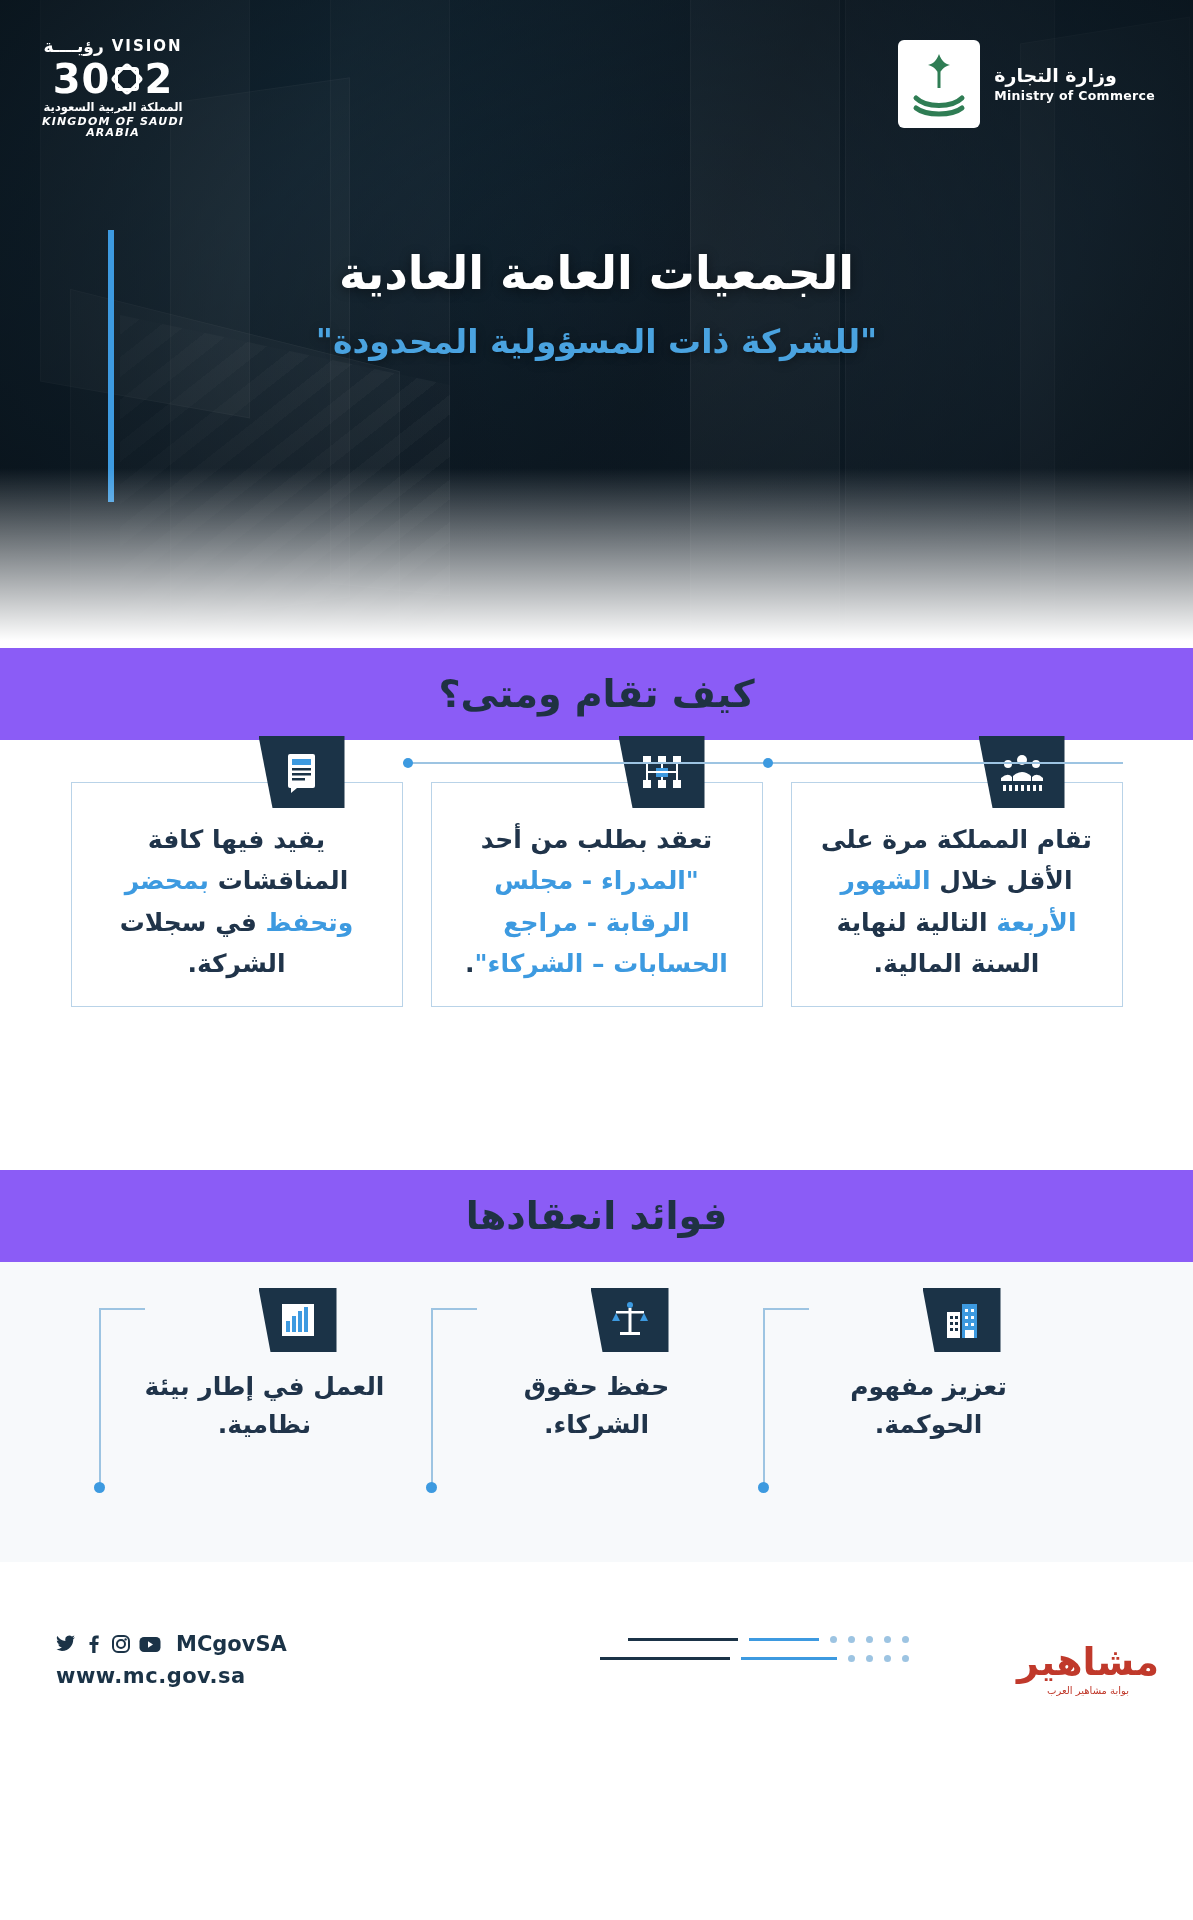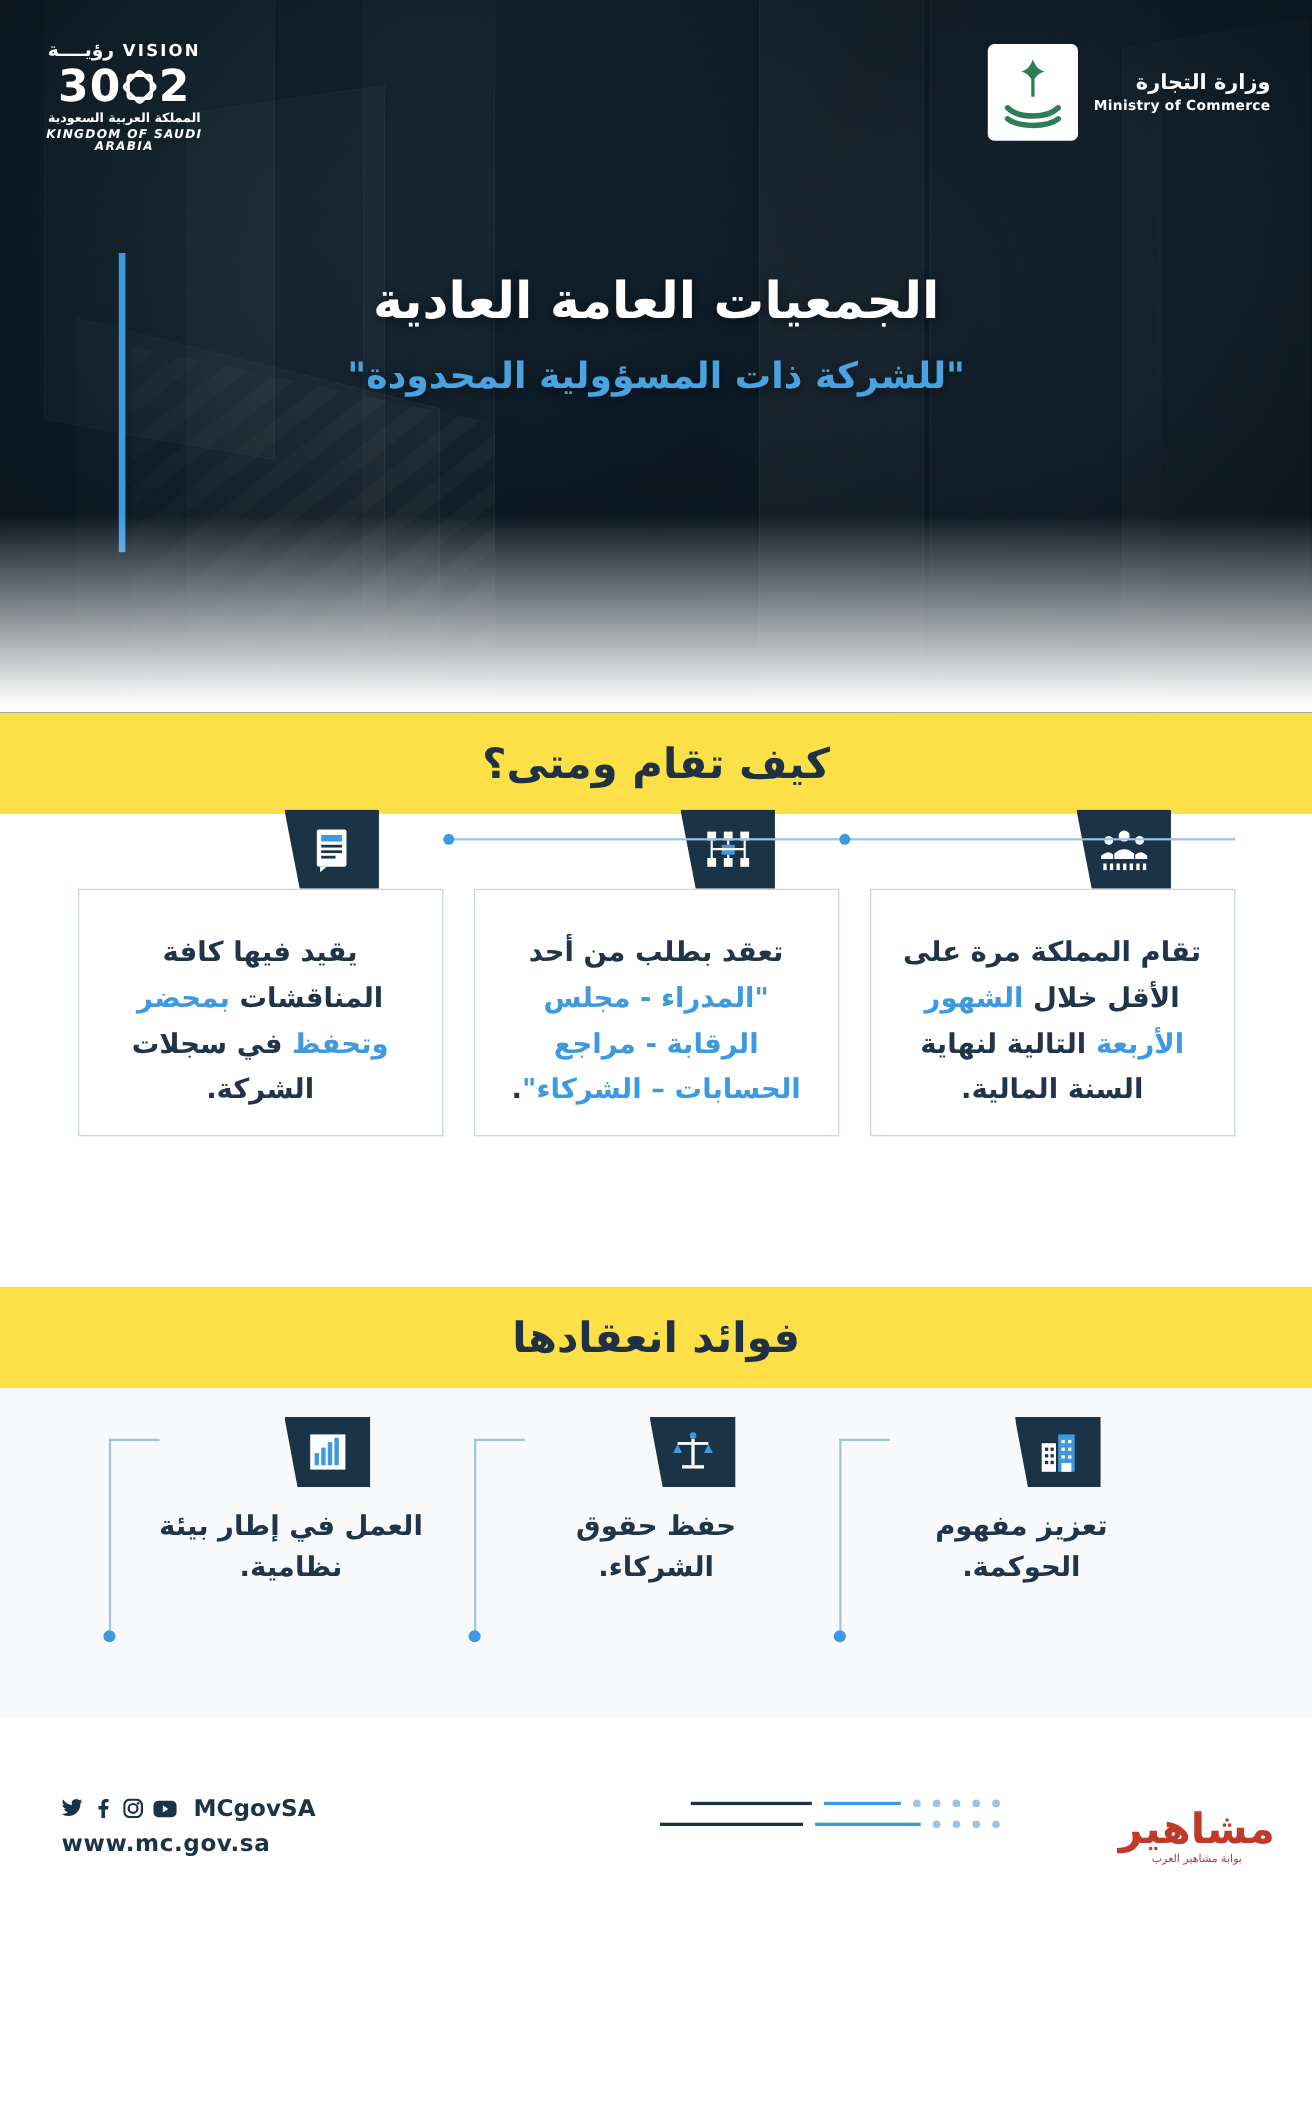--- a/index.html
+++ b/index.html
@@ -78,21 +78,21 @@
   }
   .vision-mark::before { transform: rotate(45deg); }
   .vision-sub { margin-top: 3px; font-size: 11.5px; font-weight: 600; }
   .vision-sub2 { margin-top: 2px; font-size: 11px; letter-spacing: 1.2px; font-weight: 600; font-style: italic; }
 
   .moc {
     position: absolute; right: 38px; top: 40px;
     display: flex; align-items: center; gap: 14px;
   }
   .moc-text { color: #fff; text-align: left; line-height: 1.25; }
-  .moc-ar { font-size: 19px; font-weight: 700; letter-spacing: 1px; text-align: right; }
+  .moc-ar { font-size: 19px; font-weight: 700; letter-spacing: 1px; }
   .moc-en { font-size: 12.5px; font-weight: 600; letter-spacing: .3px; }
   .moc-emblem {
     width: 82px; height: 88px; border-radius: 6px;
     background: #ffffff; position: relative;
     display: flex; align-items: center; justify-content: center;
   }
 
   .hero-title-wrap {
     position: absolute; left: 0; right: 0; top: 246px; text-align: center; padding: 0 80px;
   }
@@ -104,21 +104,21 @@
     margin-top: 22px; color: #4aa3e0; font-size: 33px; font-weight: 700;
     text-shadow: 0 2px 10px rgba(0,0,0,.4);
   }
   .hero-accent {
     position: absolute; left: 108px; top: 230px; width: 6px; height: 272px;
     background: #3d9ae0;
   }
 
   
   .band {
-    width: 1193px; height: 92px; background: #fde047;
+    width: 1193px; height: 92px; background: #8b5cf6;
     display: flex; align-items: center; justify-content: center;
   }
   .band-title { font-size: 38px; font-weight: 700; color: #1f3243; }
 
   
   .how-section { position: relative; width: 1193px; height: 430px; background: #ffffff; }
   .cards {
     position: absolute; top: 42px; left: 0; right: 0;
     display: flex; justify-content: center; gap: 28px; direction: rtl;
   }
@@ -126,21 +126,20 @@
   .card-tab {
     position: absolute; top: -46px; left: 50%; transform: translateX(-50%);
     width: 86px; height: 72px; background: #1b3347;
     clip-path: polygon(0 0, 100% 0, 100% 100%, 14px 100%);
     display: flex; align-items: center; justify-content: center;
   }
   .card-col:nth-child(1) .card-tab { left: auto; right: 58px; transform: none; }
   .card-col:nth-child(2) .card-tab { left: auto; right: 58px; transform: none; }
   .card-col:nth-child(3) .card-tab { left: auto; right: 58px; transform: none; }
   .card-box {
-    margin-top: 26px;
     border: 1.5px solid #b9d3e8;
     background: #ffffff;
     min-height: 224px;
     padding: 36px 24px 22px;
     display: flex; align-items: flex-start; justify-content: center;
   }
   .card-text {
     font-size: 25px; line-height: 1.65; color: #20344a; font-weight: 600;
     text-align: center;
   }

